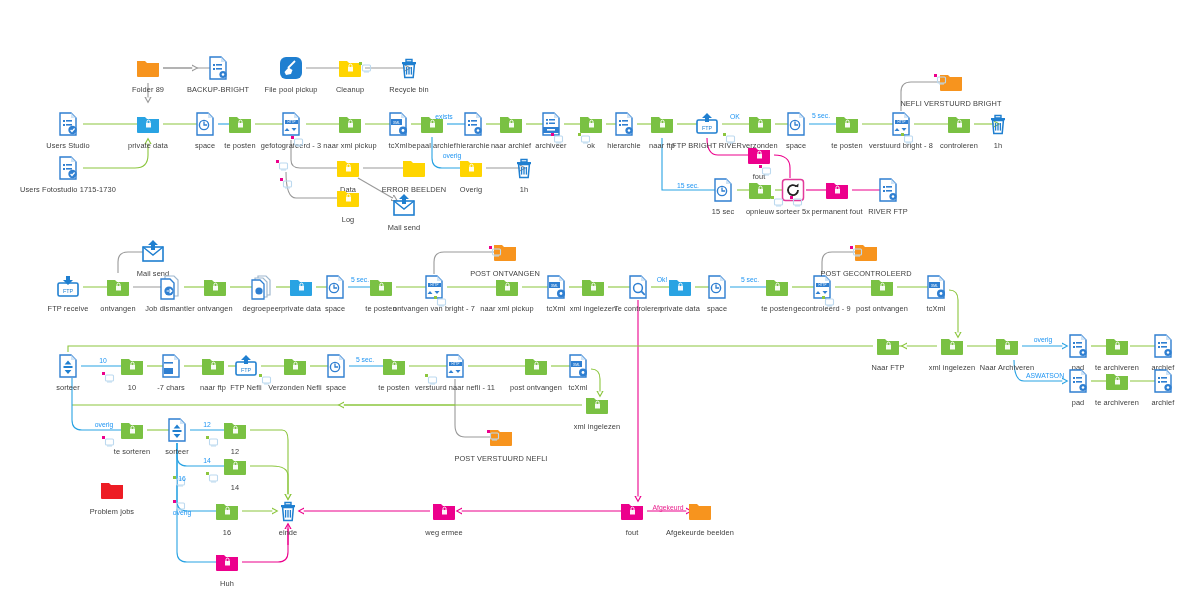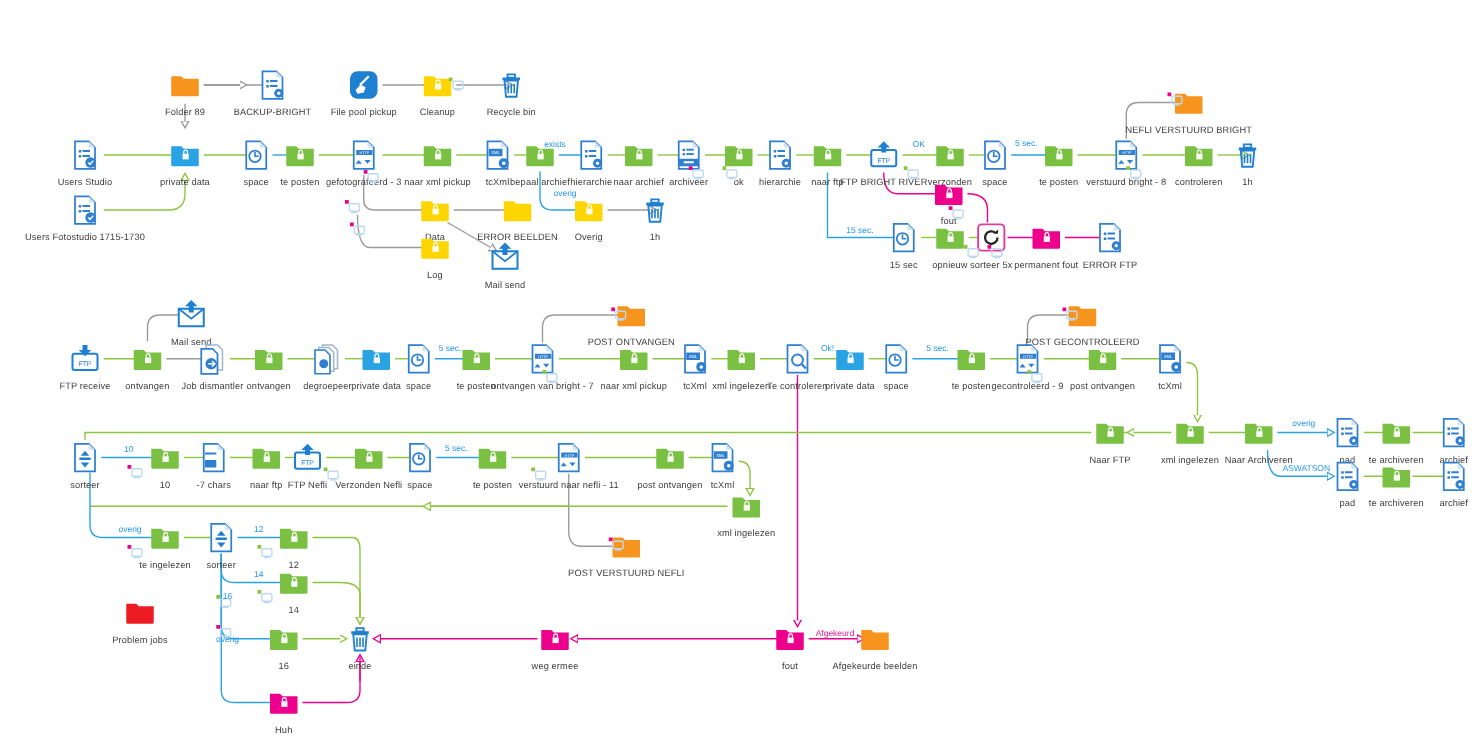--- a/index.html
+++ b/index.html
@@ -621,21 +621,21 @@
             <g fill="#2f7fd1">
               <rect x="8" y="9" width="2" height="2"></rect>
               <rect x="11" y="9" width="6" height="1.6"></rect>
               <rect x="8" y="13" width="2" height="2"></rect>
               <rect x="11" y="13" width="6" height="1.6"></rect>
             </g>
             <circle cx="18" cy="19.5" r="3.6" fill="#2f7fd1"></circle>
             <circle cx="18" cy="19.5" r="1.3" fill="#fff"></circle>
           </svg>
         </div>
-        <div class="lbl">ERROR FTP</div>
+        <div class="lbl">RIVER FTP</div>
       </div>
       <div class="node" style="left: 153px; top: 252px;">
         <div class="glyph">
           <svg width="26" height="26" viewBox="0 0 26 26">
             <rect x="3" y="8" width="20" height="14" fill="#fff" stroke="#1f7fd0" stroke-width="1.6"></rect>
             <path d="M3 8 l10 8 l10 -8" fill="none" stroke="#1f7fd0" stroke-width="1.4"></path>
             <path d="M13 1 l5 5 h-3 v5 h-4 v-5 h-3 z" fill="#1f7fd0"></path>
           </svg>
         </div>
         <div class="lbl">Mail send</div>
@@ -1120,21 +1120,21 @@
         <div class="lbl wide">POST VERSTUURD NEFLI</div>
       </div>
       <div class="node" style="left: 132px; top: 430px;">
         <div class="glyph">
           <svg width="26" height="26" viewBox="0 0 26 26">
             <path d="M2 6 h8 l2 2 h12 v13 a1 1 0 0 1 -1 1 h-20 a1 1 0 0 1 -1 -1 z" fill="#7ac143"></path>
             <rect x="11" y="12" width="5" height="4.5" fill="#fff" opacity=".95"></rect>
             <path d="M12 12 v-1.4 a1.5 1.5 0 0 1 3 0 V12" fill="none" stroke="#fff" stroke-width="1"></path>
           </svg>
         </div>
-        <div class="lbl">te ingelezen</div>
+        <div class="lbl">te sorteren</div>
       </div>
       <div class="node" style="left: 177px; top: 430px;">
         <div class="glyph">
           <svg width="26" height="26" viewBox="0 0 26 26">
             <path d="M5 2 h11 l5 5 v17 h-16 z" fill="#ffffff" stroke="#2f7fd1" stroke-width="1.4"></path>
             <path d="M16 2 l5 5 h-5 z" fill="#cfe4f7"></path>
             <path d="M13 7.5 l3.4 4 h-6.8 z" fill="#1f7fd0"></path>
             <path d="M13 21 l-3.4 -4 h6.8 z" fill="#1f7fd0"></path>
             <rect x="8.5" y="13" width="9" height="2" fill="#1f7fd0"></rect>
           </svg>

